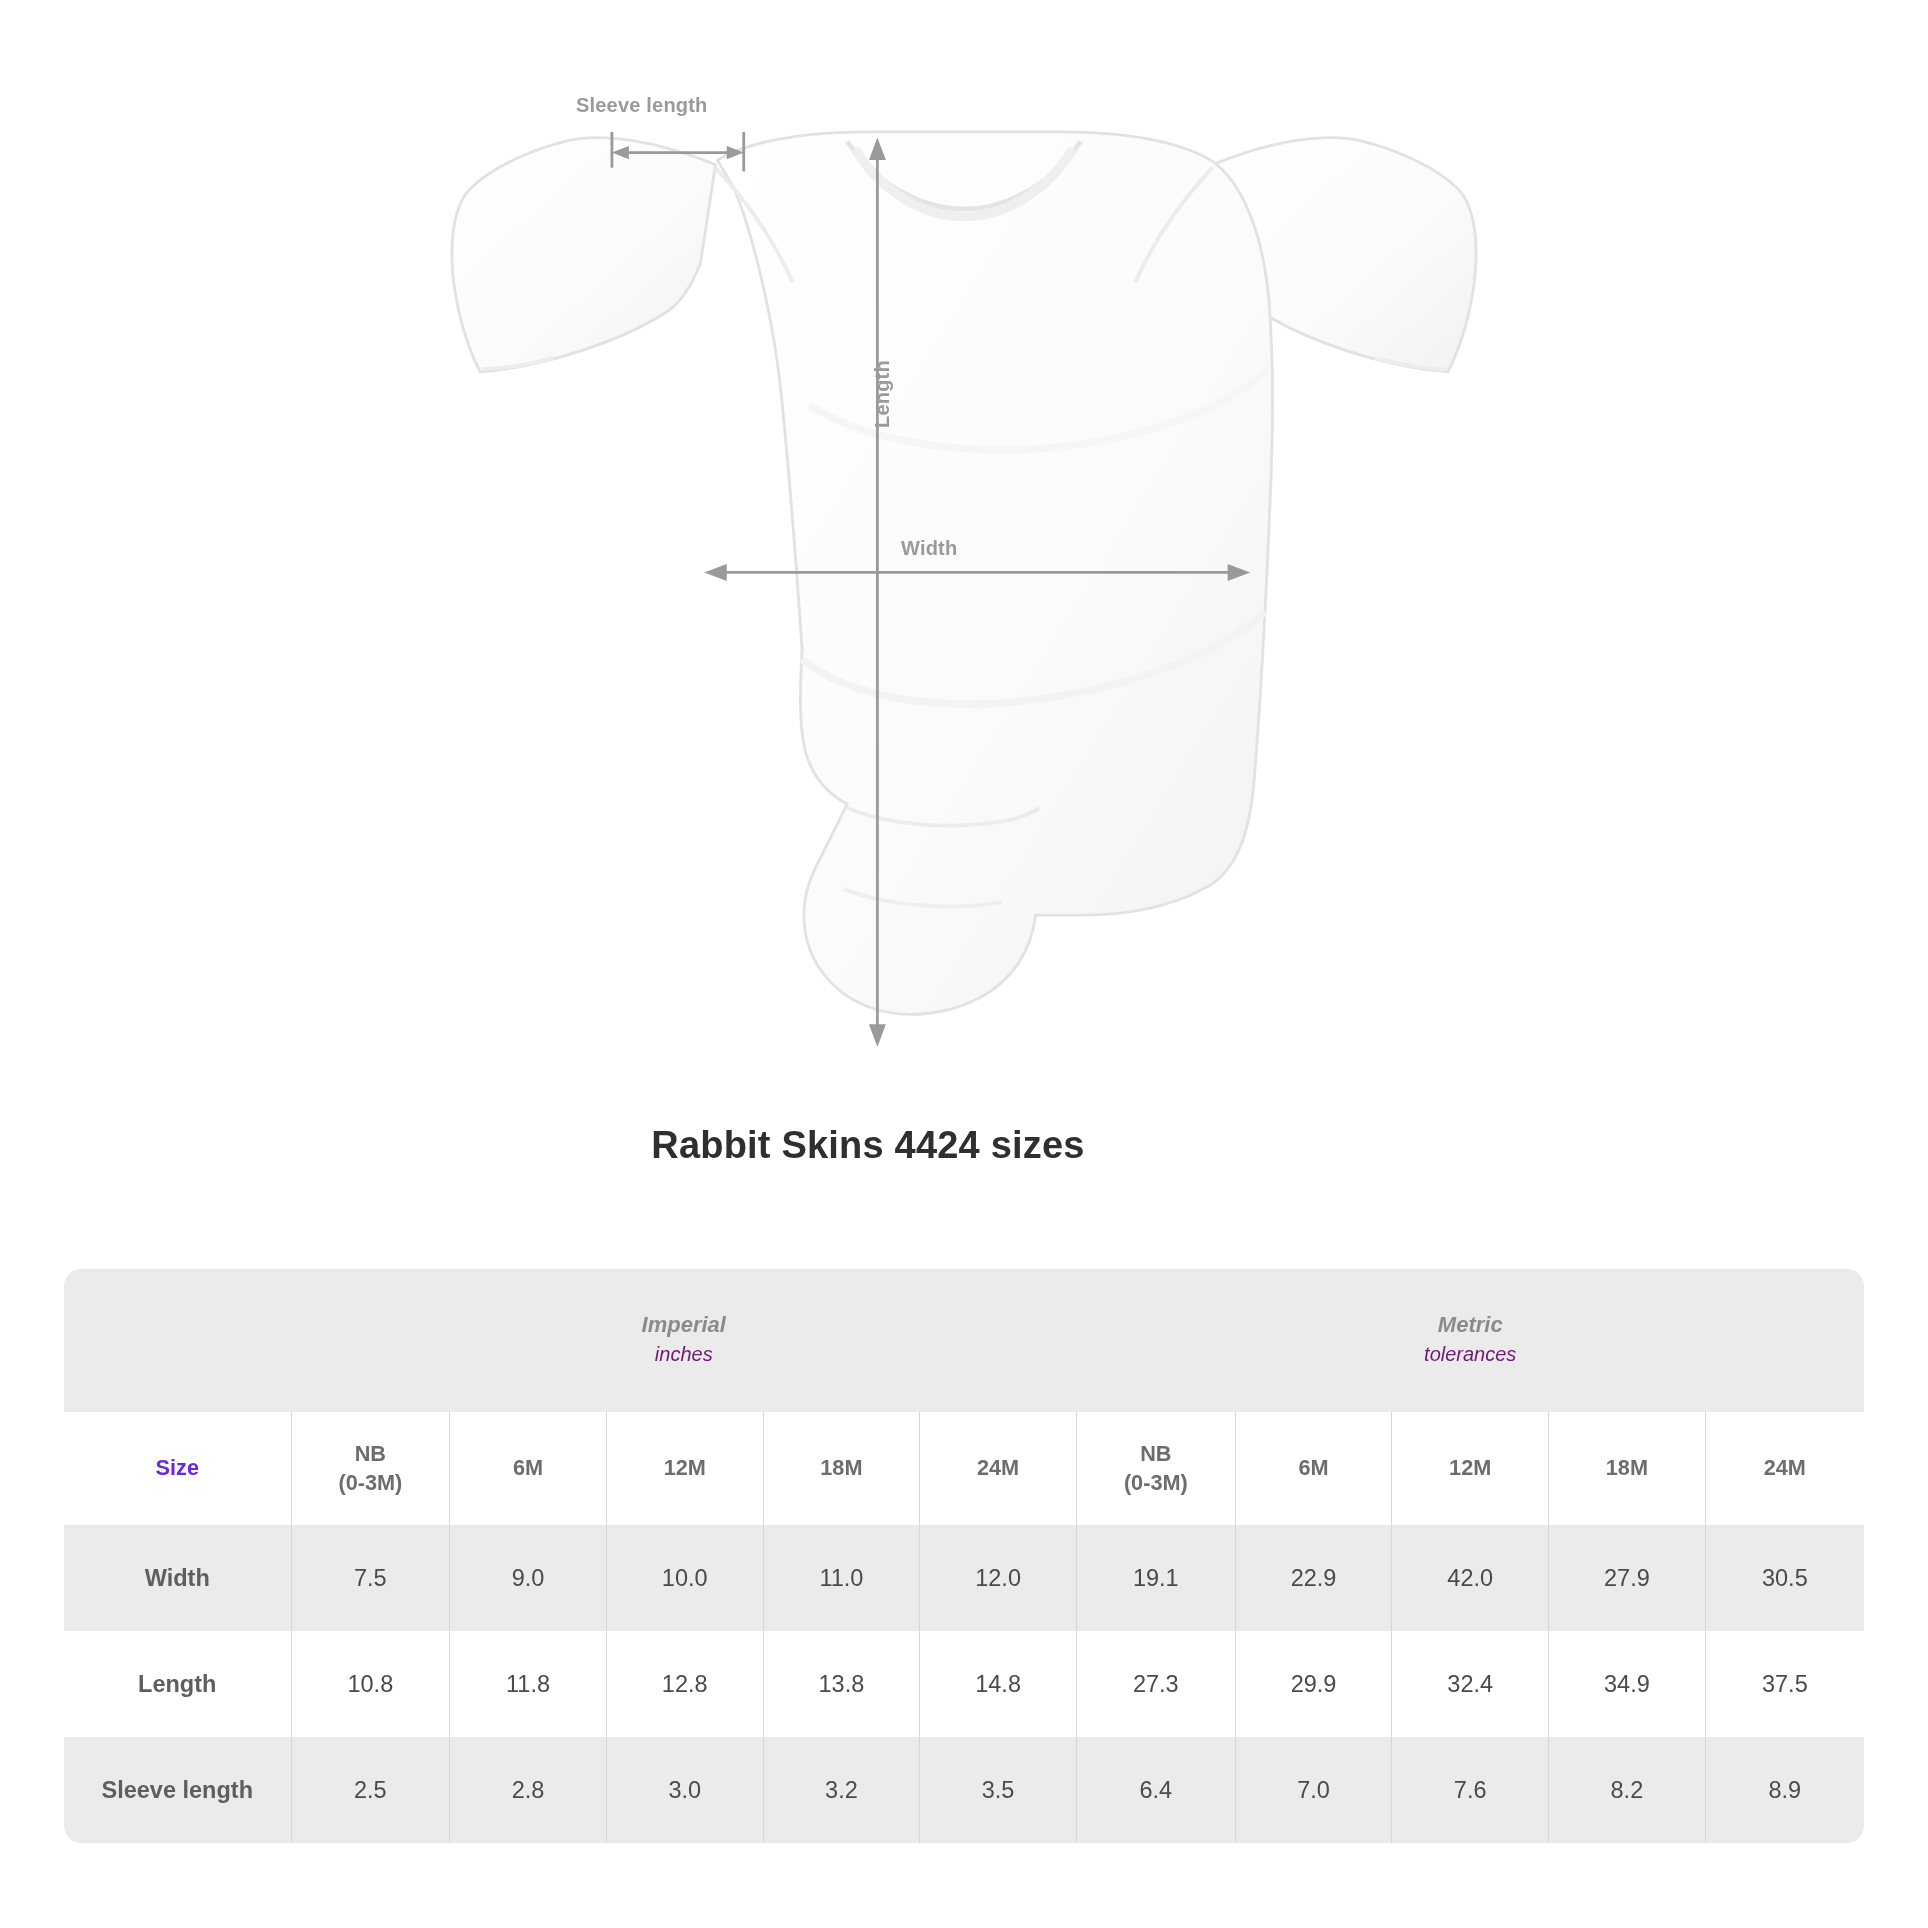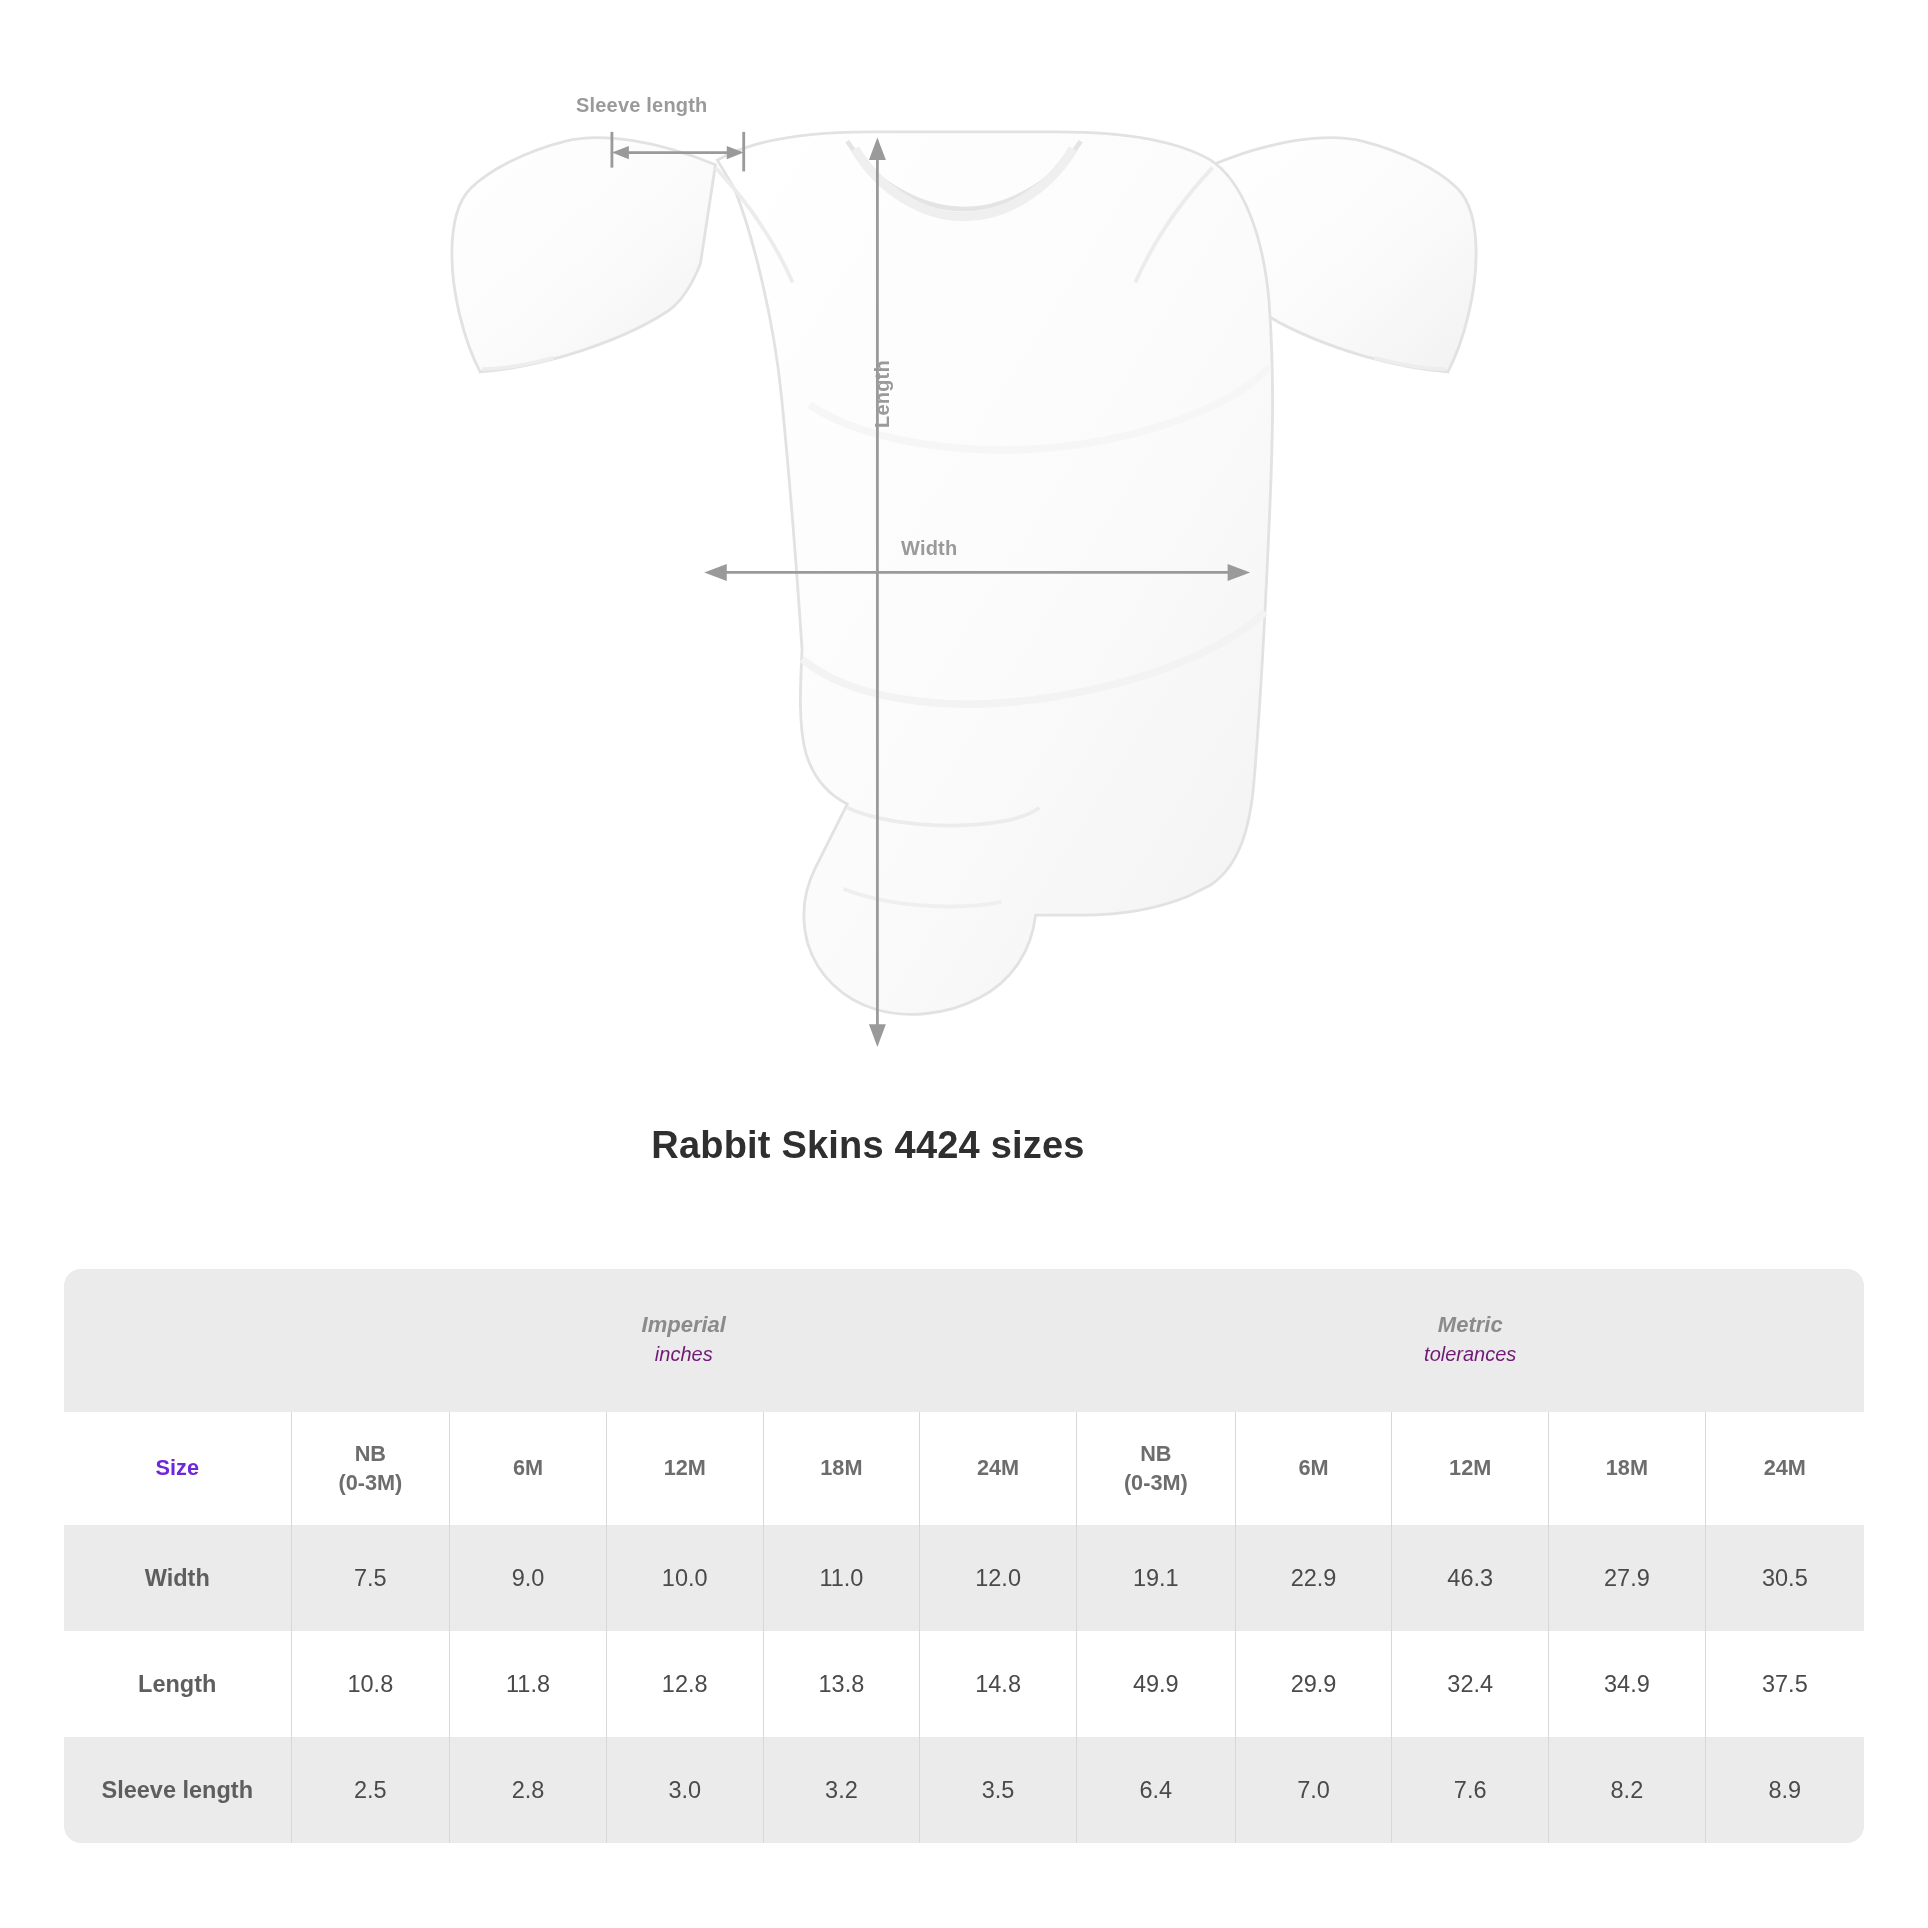--- a/index.html
+++ b/index.html
@@ -295,33 +295,33 @@
 
         <tr class="data-row shaded">
           <td class="rowlabel">Width</td>
           <td class="vline">7.5</td>
           <td class="vline">9.0</td>
           <td class="vline">10.0</td>
           <td class="vline">11.0</td>
           <td class="vline">12.0</td>
           <td class="vline">19.1</td>
           <td class="vline">22.9</td>
-          <td class="vline">46.3</td>
+          <td class="vline">42.0</td>
           <td class="vline">27.9</td>
           <td class="vline">30.5</td>
         </tr>
 
         <tr class="data-row plain">
           <td class="rowlabel">Length</td>
           <td class="vline">10.8</td>
           <td class="vline">11.8</td>
           <td class="vline">12.8</td>
           <td class="vline">13.8</td>
           <td class="vline">14.8</td>
-          <td class="vline">49.9</td>
+          <td class="vline">27.3</td>
           <td class="vline">29.9</td>
           <td class="vline">32.4</td>
           <td class="vline">34.9</td>
           <td class="vline">37.5</td>
         </tr>
 
         <tr class="data-row shaded last">
           <td class="rowlabel corner-left">Sleeve length</td>
           <td class="vline">2.5</td>
           <td class="vline">2.8</td>

